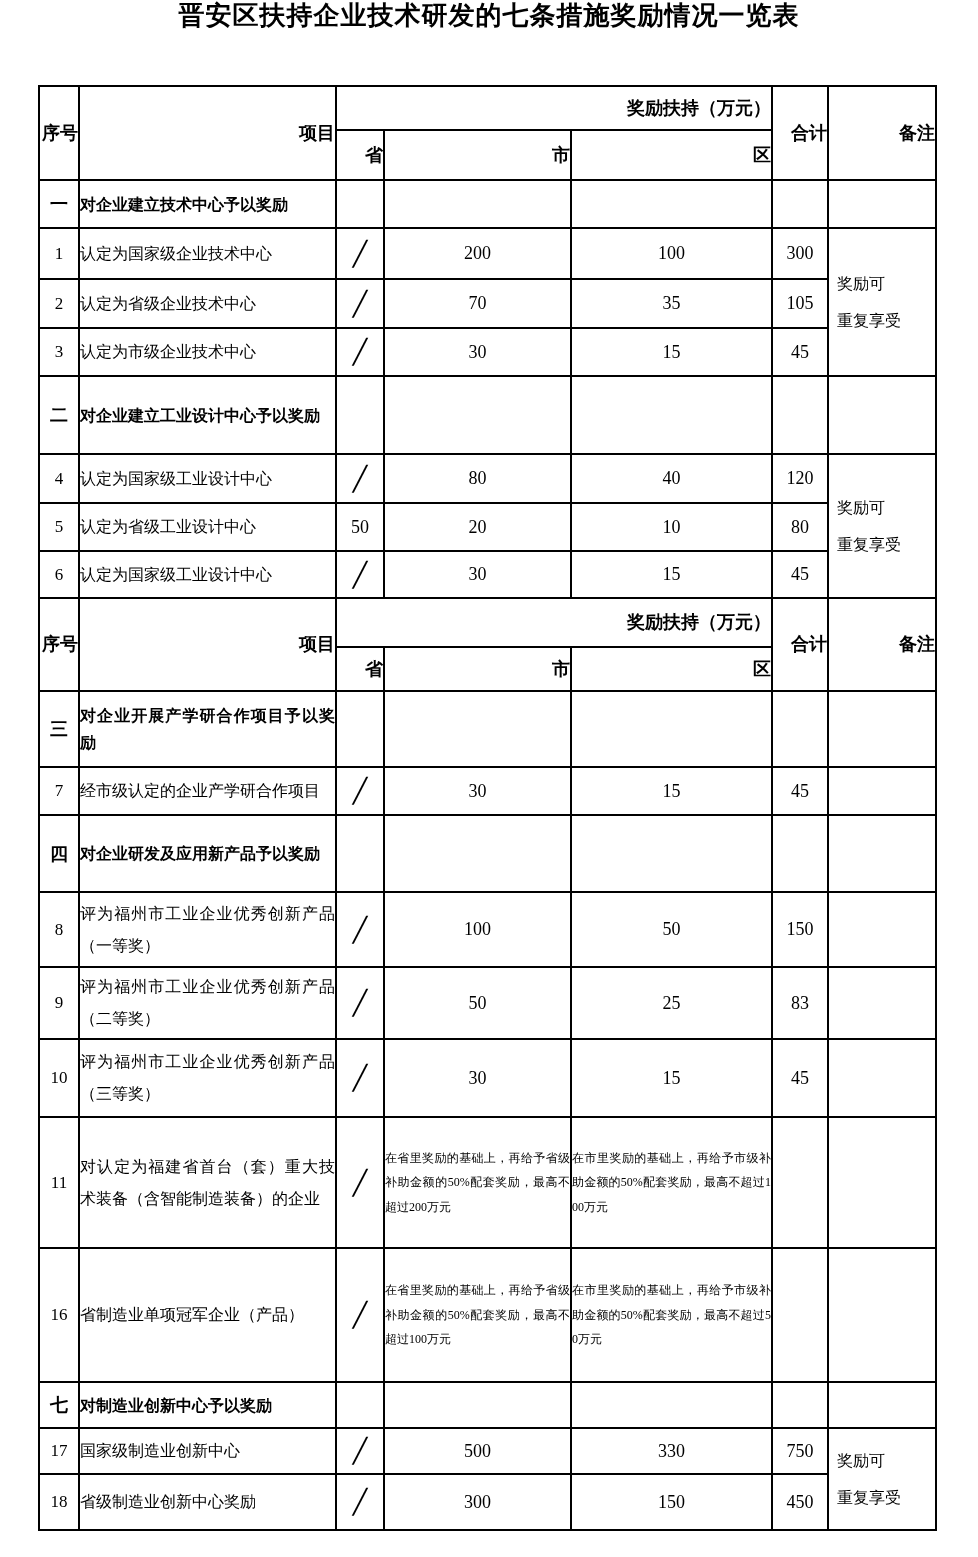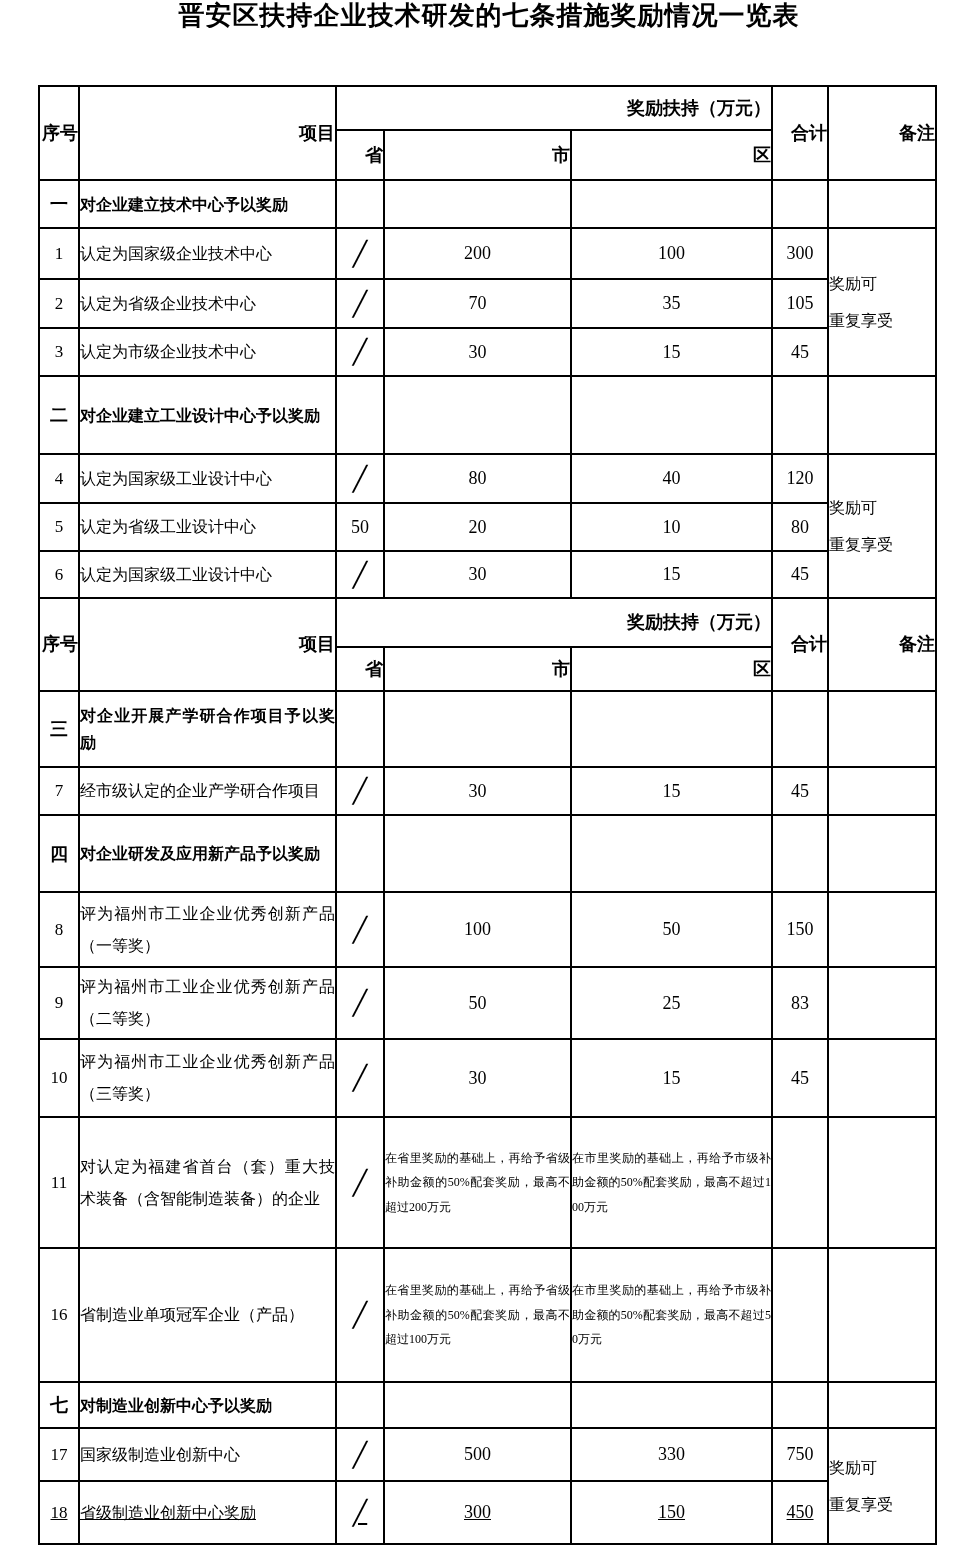--- a/index.html
+++ b/index.html
@@ -48,21 +48,21 @@
   tr.sec td.proj { font-weight: bold; font-size: 16px; line-height: 1.7; }
   td.val { text-align: center; font-size: 18px; font-family: "Liberation Serif", "DejaVu Serif", serif; }
   td.slash { text-align: center; font-size: 24px; font-weight: normal; }
   td.long {
     text-align: justify;
     padding: 3px 5px;
     font-size: 12px;
     line-height: 2.05;
   }
   td.remark { padding: 3px 4px; font-size: 16px; text-align: left; vertical-align: middle; }
-  .remark-line { line-height: 1.45; }
+  .remark-line { line-height: 1.45; padding-left: 8px; }
   .remark-line + .remark-line { margin-top: 14px; }
 </style>
 </head>
 <body>
 
 <div class="page">
   <div class="page-title">晋安区扶持企业技术研发的七条措施奖励情况一览表</div>
   <div class="table-wrap">
     <table class="reward">
       <colgroup>
@@ -247,33 +247,33 @@
           </tr>
           <tr class="sec" style="height: 46px;">
             <td class="seq">七</td>
             <td class="proj">对制造业创新中心予以奖励</td>
             <td class="val"></td>
             <td class="val"></td>
             <td class="val"></td>
             <td class="val"></td>
             <td class="val"></td>
           </tr>
-          <tr style="height: 53px;">
+          <tr style="height: 46px;">
             <td class="seq">17</td>
             <td class="proj">国家级制造业创新中心</td>
             <td class="slash">╱</td>
             <td class="val">500</td>
             <td class="val">330</td>
             <td class="val">750</td>
             <td class="remark" rowspan="2">
               <div class="remark-line">奖励可</div>
               <div class="remark-line">重复享受</div>
             </td>
           </tr>
-          <tr style="height: 63px; text-decoration: underline;">
+          <tr style="height: 56px;">
             <td class="seq">18</td>
             <td class="proj">省级制造业创新中心奖励</td>
             <td class="slash">╱</td>
             <td class="val">300</td>
             <td class="val">150</td>
             <td class="val">450</td>
           </tr>
         </tbody>
     </table>
   </div>

